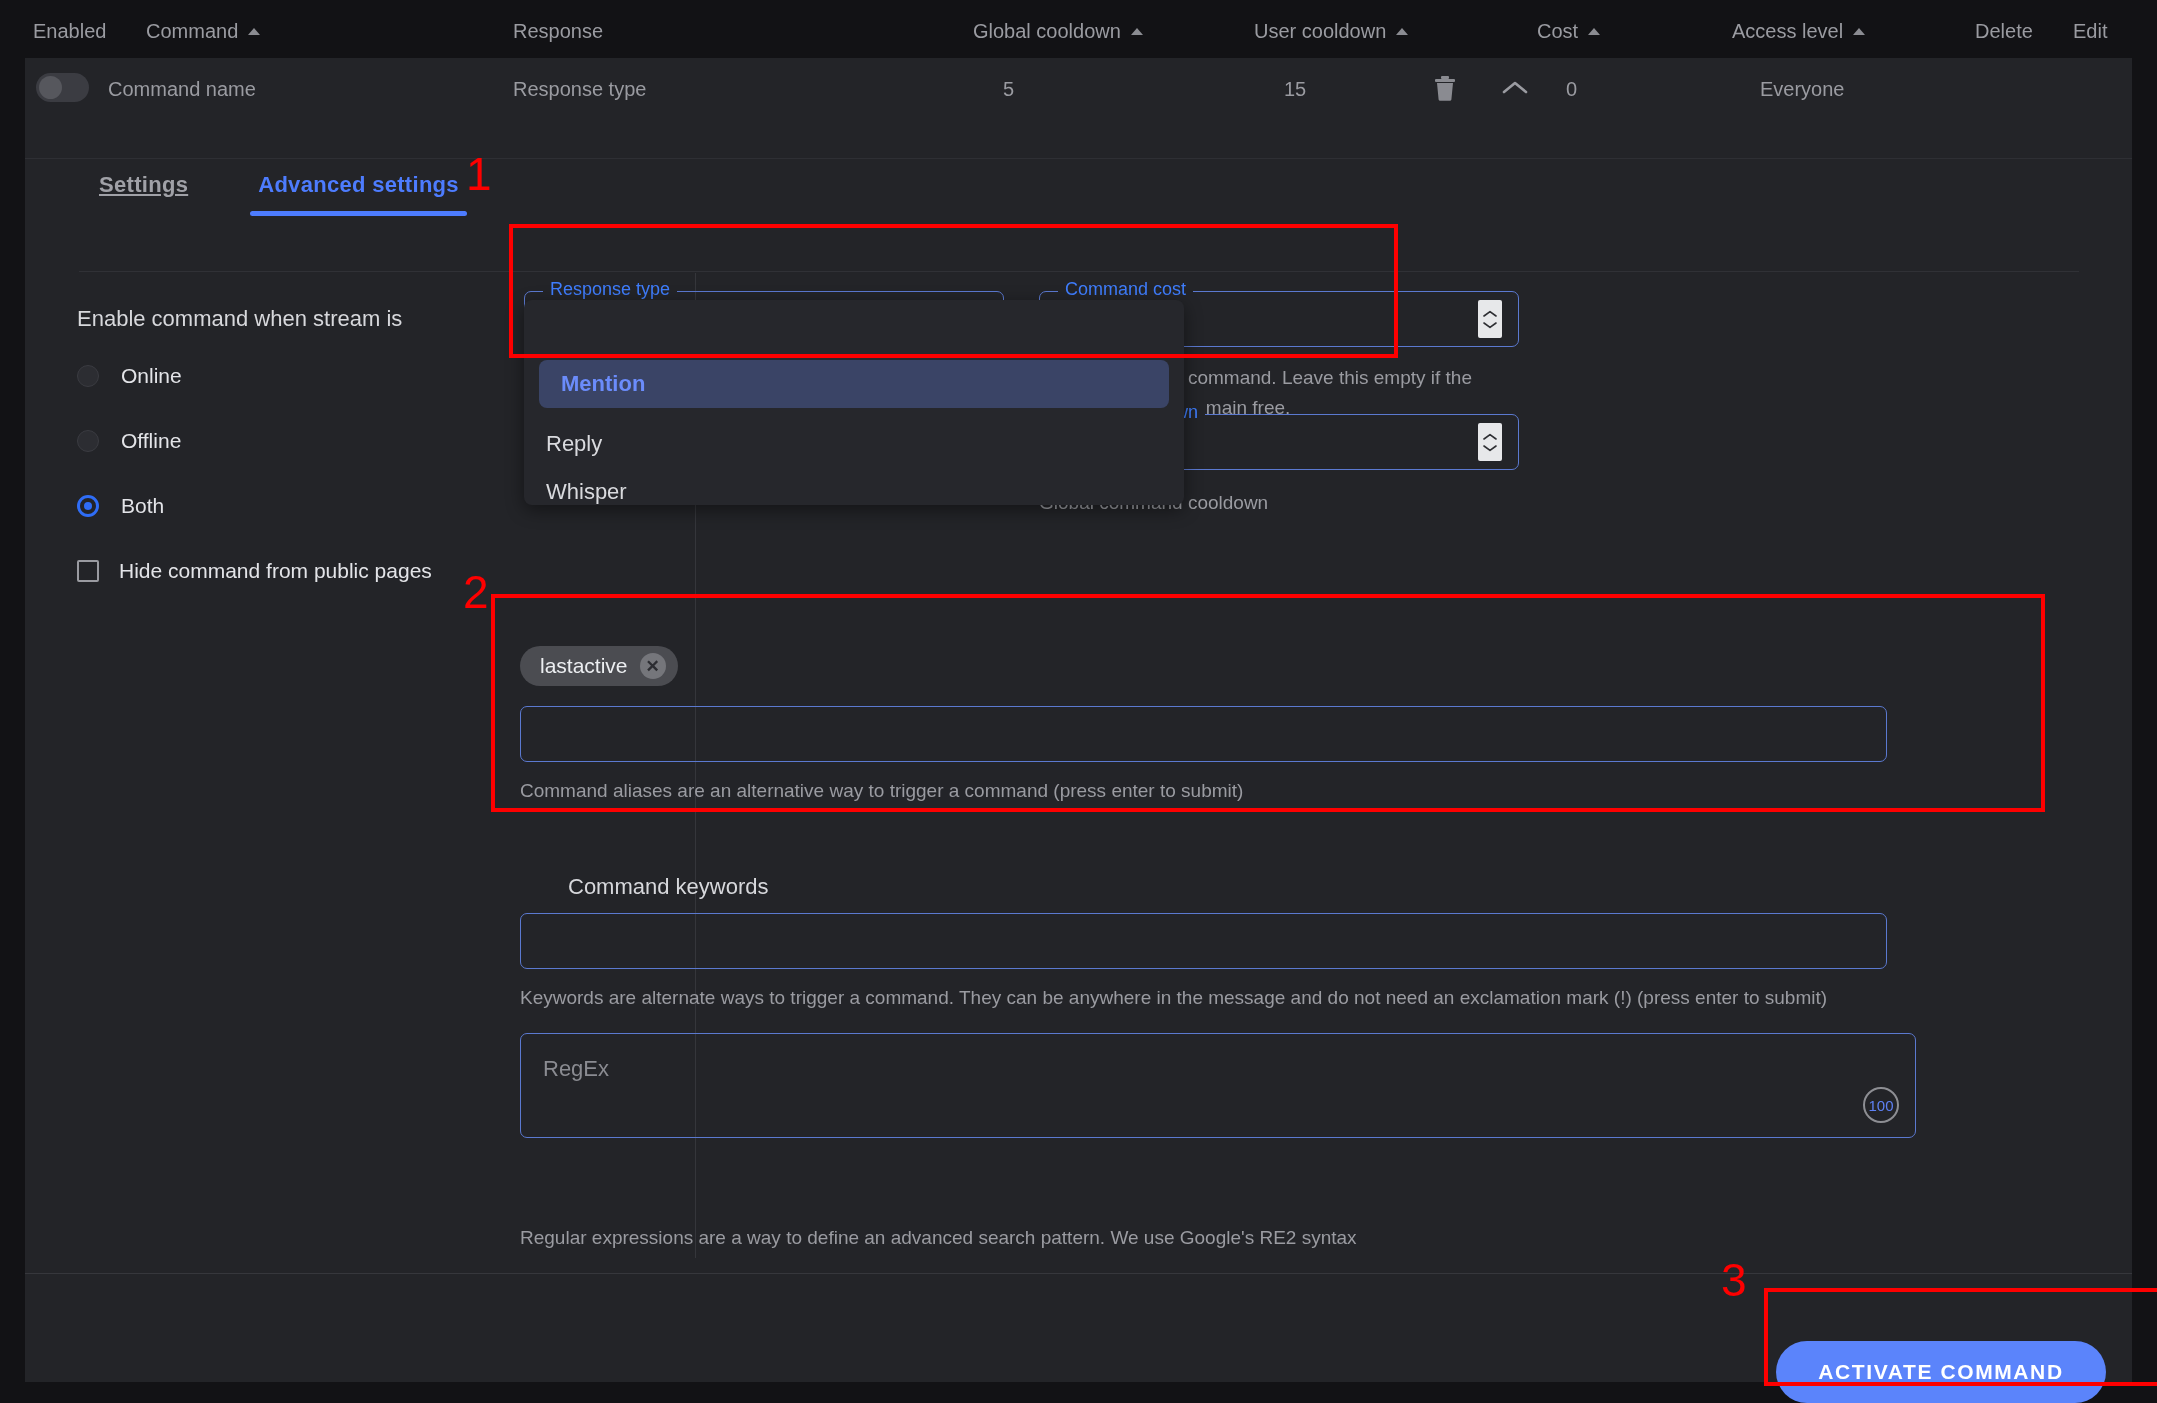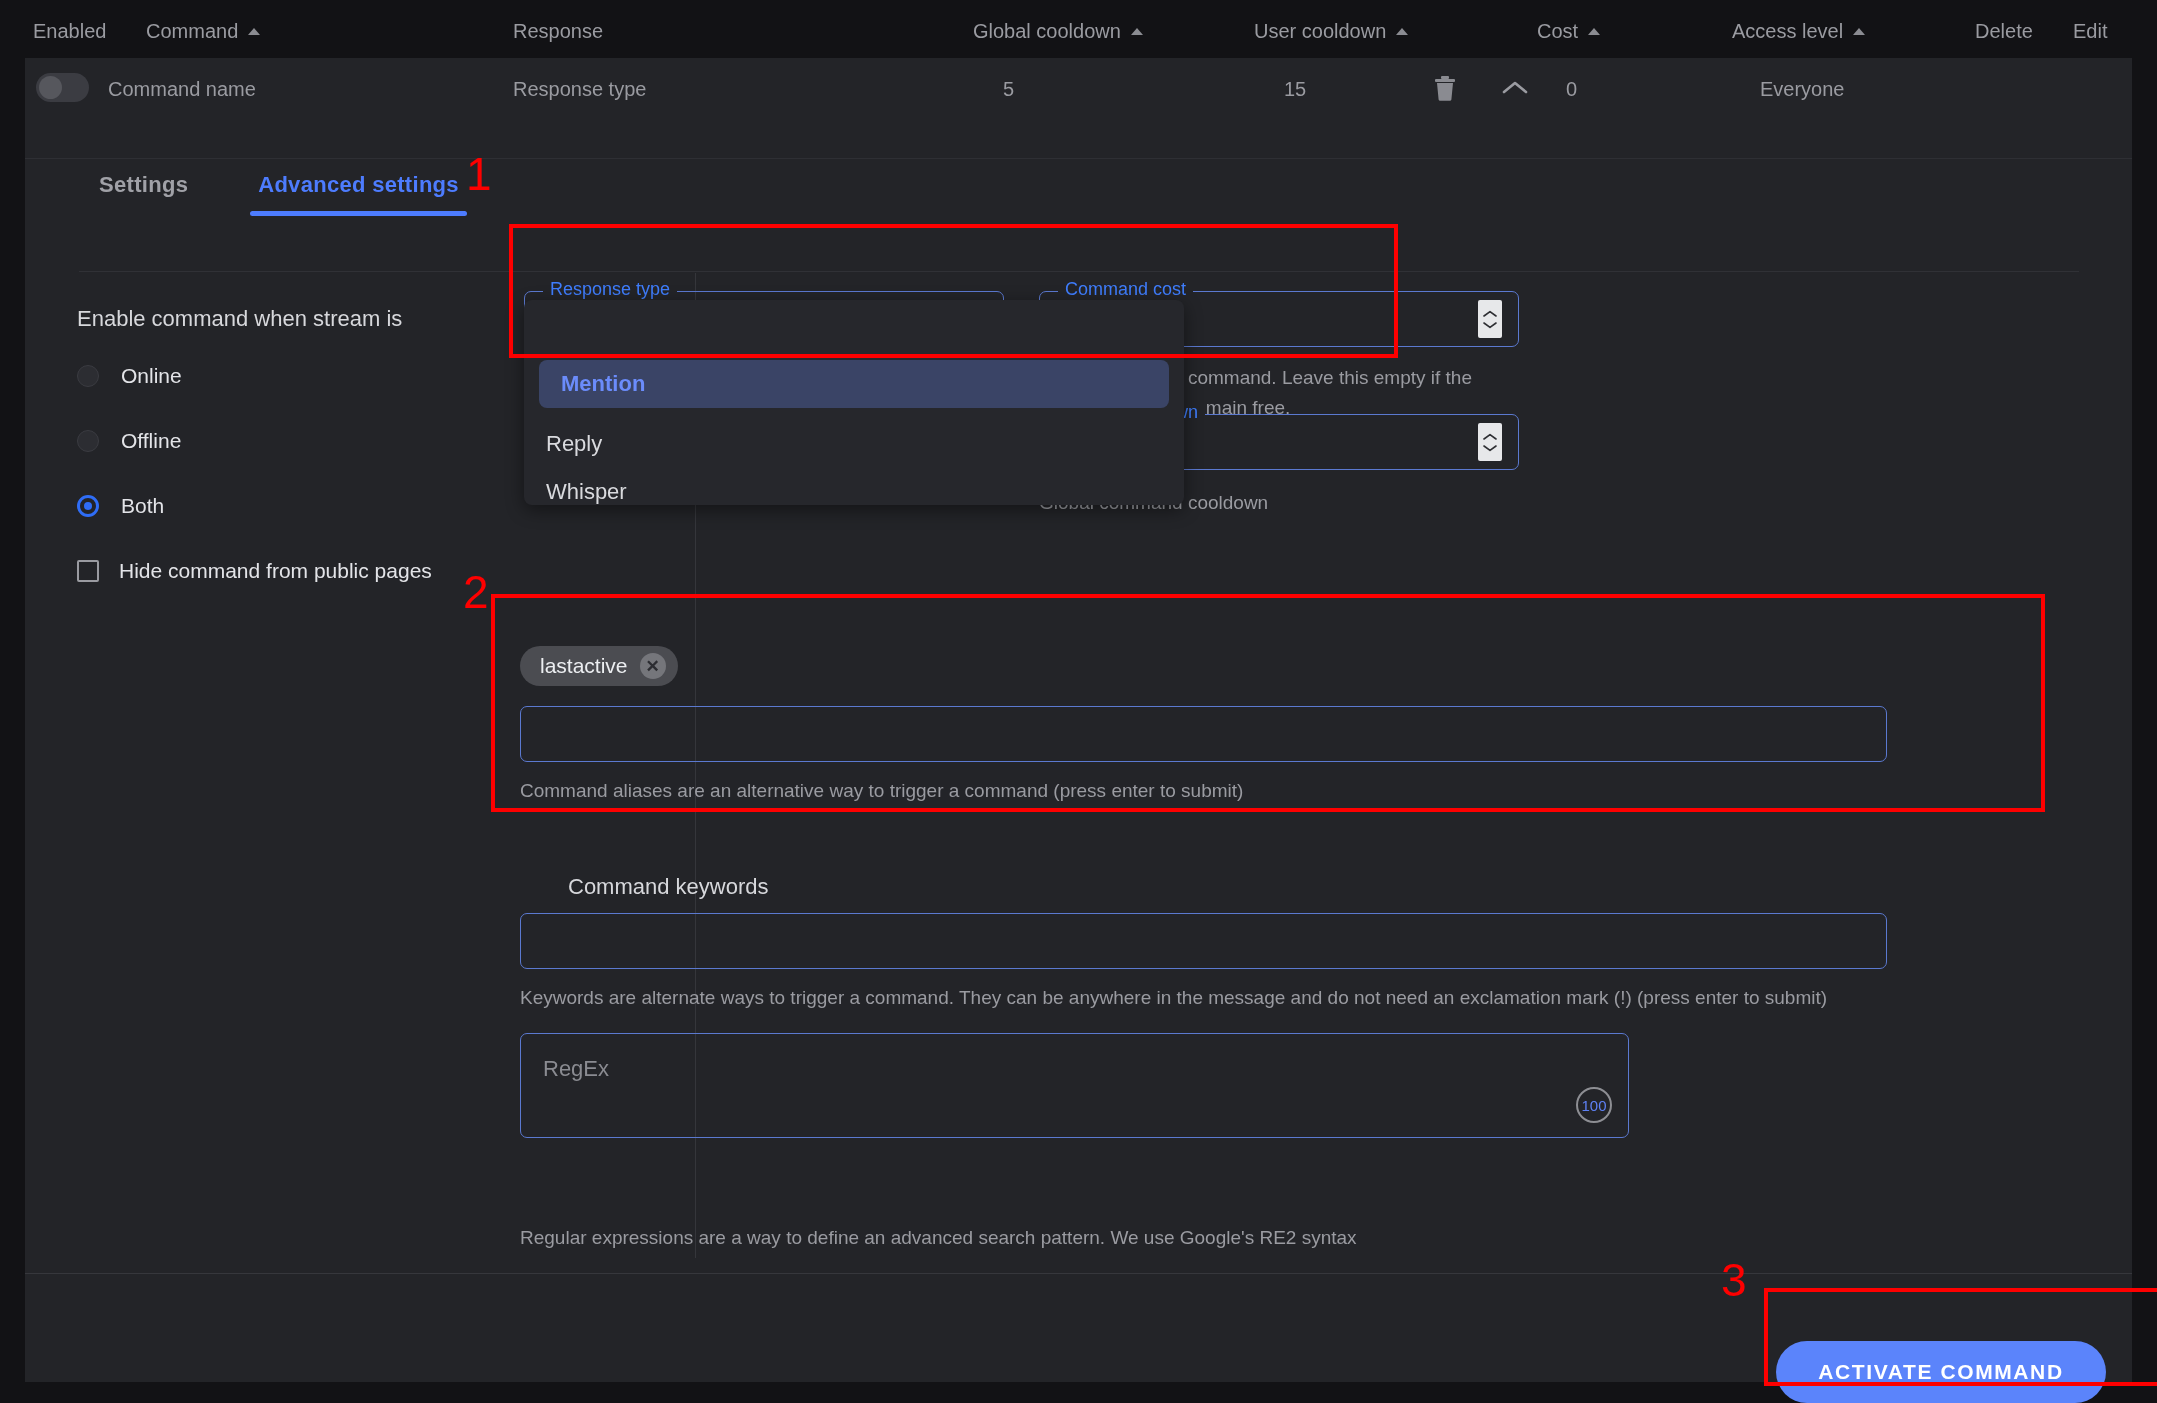--- a/index.html
+++ b/index.html
@@ -68,21 +68,21 @@
 
   
   .tabs {
     position: absolute; left: 28px; top: 104px; width: 2050px; height: 54px;
     display: flex; align-items: flex-end;
   }
   .tab {
     position: relative; font-size: 22px; font-weight: bold;
     letter-spacing: 0.3px; padding: 0 0 18px 0; cursor: pointer;
   }
-  .tab.inactive { color: #a0a1a7; margin-left: 46px; }
+  .tab.inactive { color: #a0a1a7; margin-left: 46px; text-decoration: underline; }
   .tab.active { color: #4d7cfe; margin-left: 70px; }
   .tab.active::after {
     content: ""; position: absolute; left: -8px; right: -8px; bottom: 0;
     height: 5px; background: #4d7cfe; border-radius: 3px;
   }
   .tabs-underline {
     position: absolute; left: 54px; top: 213px; width: 2000px; height: 1px;
     background: #303136;
   }
 
@@ -366,21 +366,21 @@
       <span>lastactive</span>
       <span class="chip-x">✕</span>
     </div>
     <div class="field" style="left:495px; top:648px; width:1367px; height:56px;"></div>
     <div class="helper" style="left: 495px; top: 718px;">Command aliases are an alternative way to trigger a command (press enter to submit)</div>
 
     <div class="plain-label" style="left: 495px; top: 816px; margin-left: 48px;">Command keywords</div>
     <div class="field" style="left: 495px; top: 855px; width: 1367px; height: 56px;"></div>
     <div class="helper" style="left: 495px; top: 925px;">Keywords are alternate ways to trigger a command. They can be anywhere in the message and do not need an exclamation mark (!) (press enter to submit)</div>
 
-    <div class="field" style="left: 495px; top: 975px; width: 1109px; height: 105px;">
+    <div class="field" style="left: 495px; top: 975px; width: 1396px; height: 105px;">
       <span class="placeholder">RegEx</span>
       <span class="counter-badge">100</span>
     </div>
     <div class="helper" style="left: 495px; top: 1165px;">Regular expressions are a way to define an advanced search pattern. We use Google's RE2 syntax</div>
 
     <div class="footer-divider"></div>
     <button class="activate-btn">ACTIVATE COMMAND</button>
   </div>
 
   <div class="anno-box" style="left:509px; top:224px; width:889px; height:134px;"></div>

